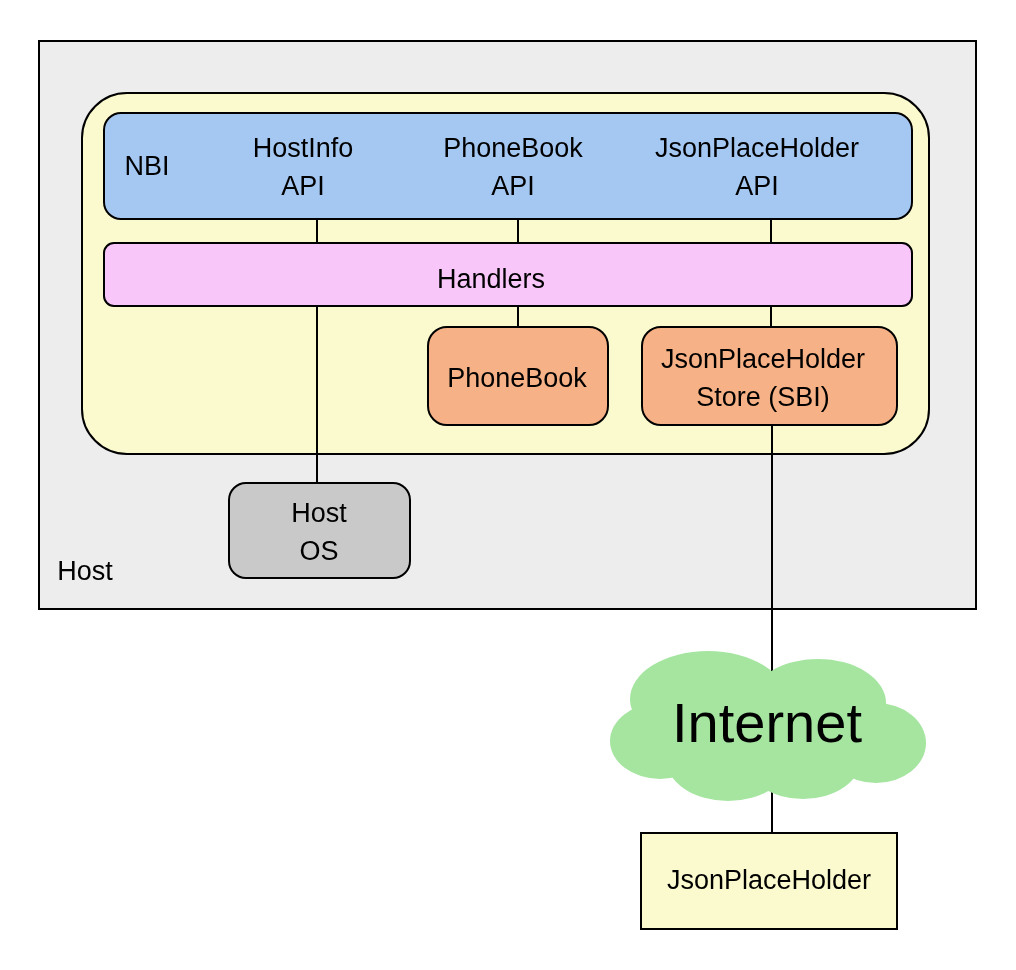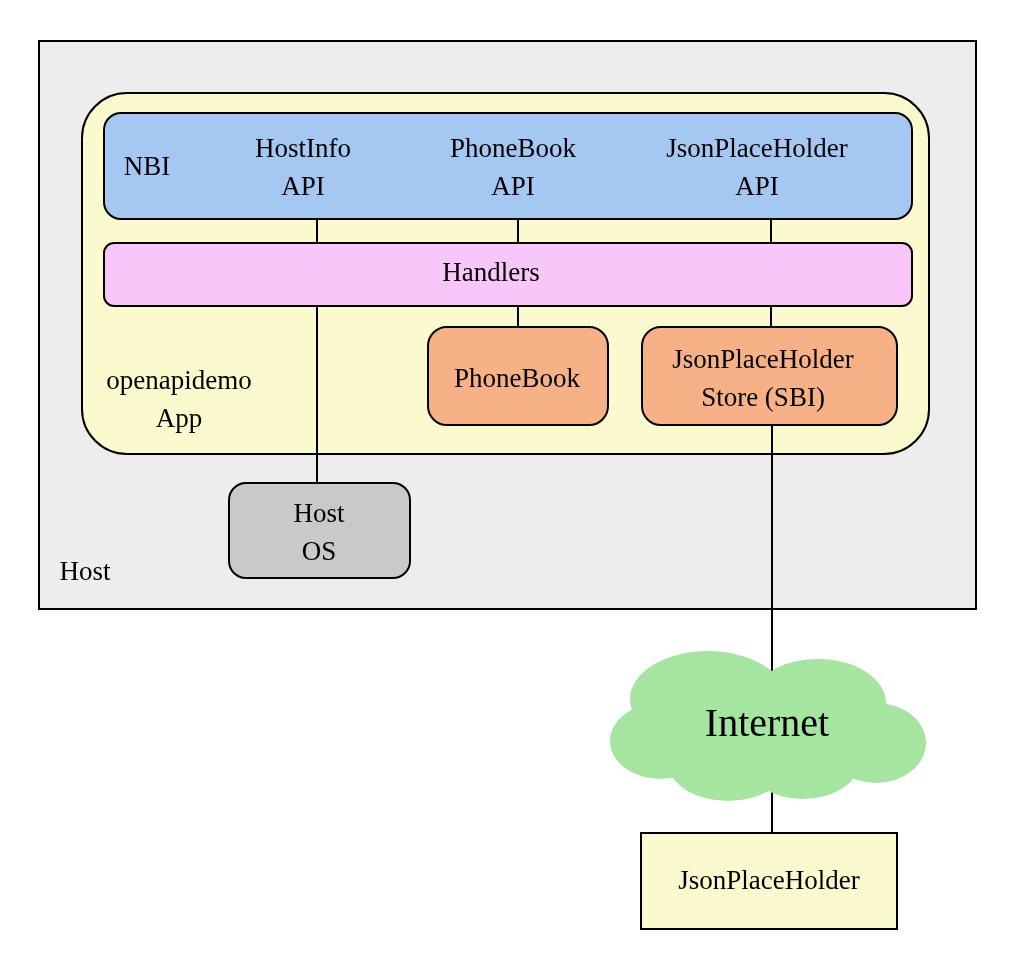--- a/index.html
+++ b/index.html
@@ -5,21 +5,21 @@
   html, body {
     margin: 0;
     padding: 0;
     background: #ffffff;
   }
   #canvas {
     position: relative;
     width: 1016px;
     height: 970px;
     background: #ffffff;
-    font-family: Liberation Serif, serif;
+    font-family: Liberation Sans, sans-serif;
     color: #000000;
     overflow: hidden;
   }
   .box {
     position: absolute;
     box-sizing: border-box;
     border: 2px solid #000000;
   }
   .host-box      { left: 38px;  top: 40px;  width: 939px; height: 570px; background: var(--host-bg); border-width: 2.5px; }
   .app-box       { left: 81px;  top: 92px;  width: 849px; height: 363px; background: var(--app-bg); border-radius: 46px; }
@@ -50,28 +50,28 @@
     font-size: 27px;
     line-height: 38px;
     white-space: nowrap;
   }
   .label span { display: block; }
 
   .nbi-label      { left: 147px; top: 166px; }
   .api1-label     { left: 303px; top: 167px; }
   .api2-label     { left: 513px; top: 167px; }
   .api3-label     { left: 757px; top: 167px; }
-  .handlers-label { left: 491px; top: 272px; }
+  .handlers-label { left: 491px; top: 279px; }
   .app-label      { left: 179px; top: 399px; }
   .store-label    { left: 517px; top: 378px; }
   .client-label   { left: 763px; top: 378px; }
   .hostos-label   { left: 319px; top: 532px; }
   .host-label     { left: 85px;  top: 571px; }
   .server-label   { left: 769px; top: 880px; }
-  .internet-label { left: 767px; top: 723px; font-size: 40px; }
+  .internet-label { left: 767px; top: 723px; font-size: 56px; }
 
   .cloud {
     position: absolute;
     left: 608px; top: 641px;
     width: 320px; height: 164px;
   }
   .cloud ellipse { fill: var(--cloud-bg); }
 </style>
 </head>
 <body>
@@ -120,24 +120,20 @@
     <span>API</span>
   </div>
 
   <div class="label api3-label">
     <span>JsonPlaceHolder</span>
     <span>API</span>
   </div>
 
   <div class="label handlers-label">Handlers</div>
 
-  <div class="label app-label">
-    <span>openapidemo</span>
-    <span>App</span>
-  </div>
 
   <div class="label store-label">
     <span>PhoneBook</span>
   </div>
 
   <div class="label client-label">
     <span>JsonPlaceHolder</span>
     <span>Store (SBI)</span>
   </div>
 

